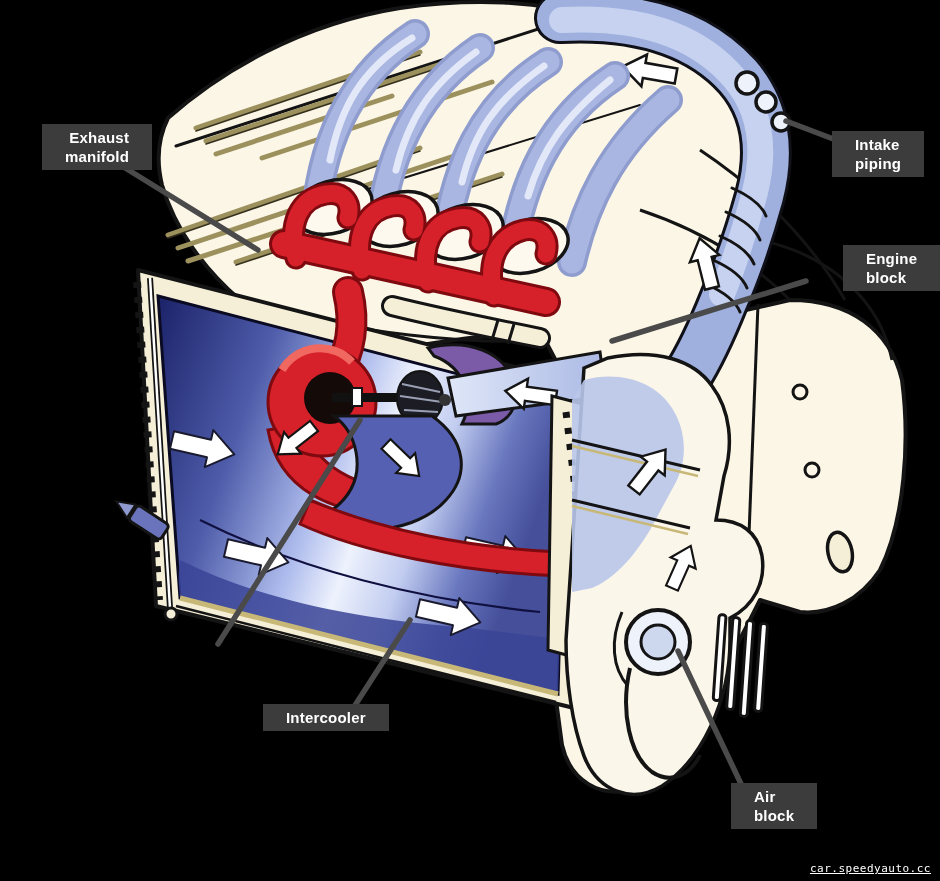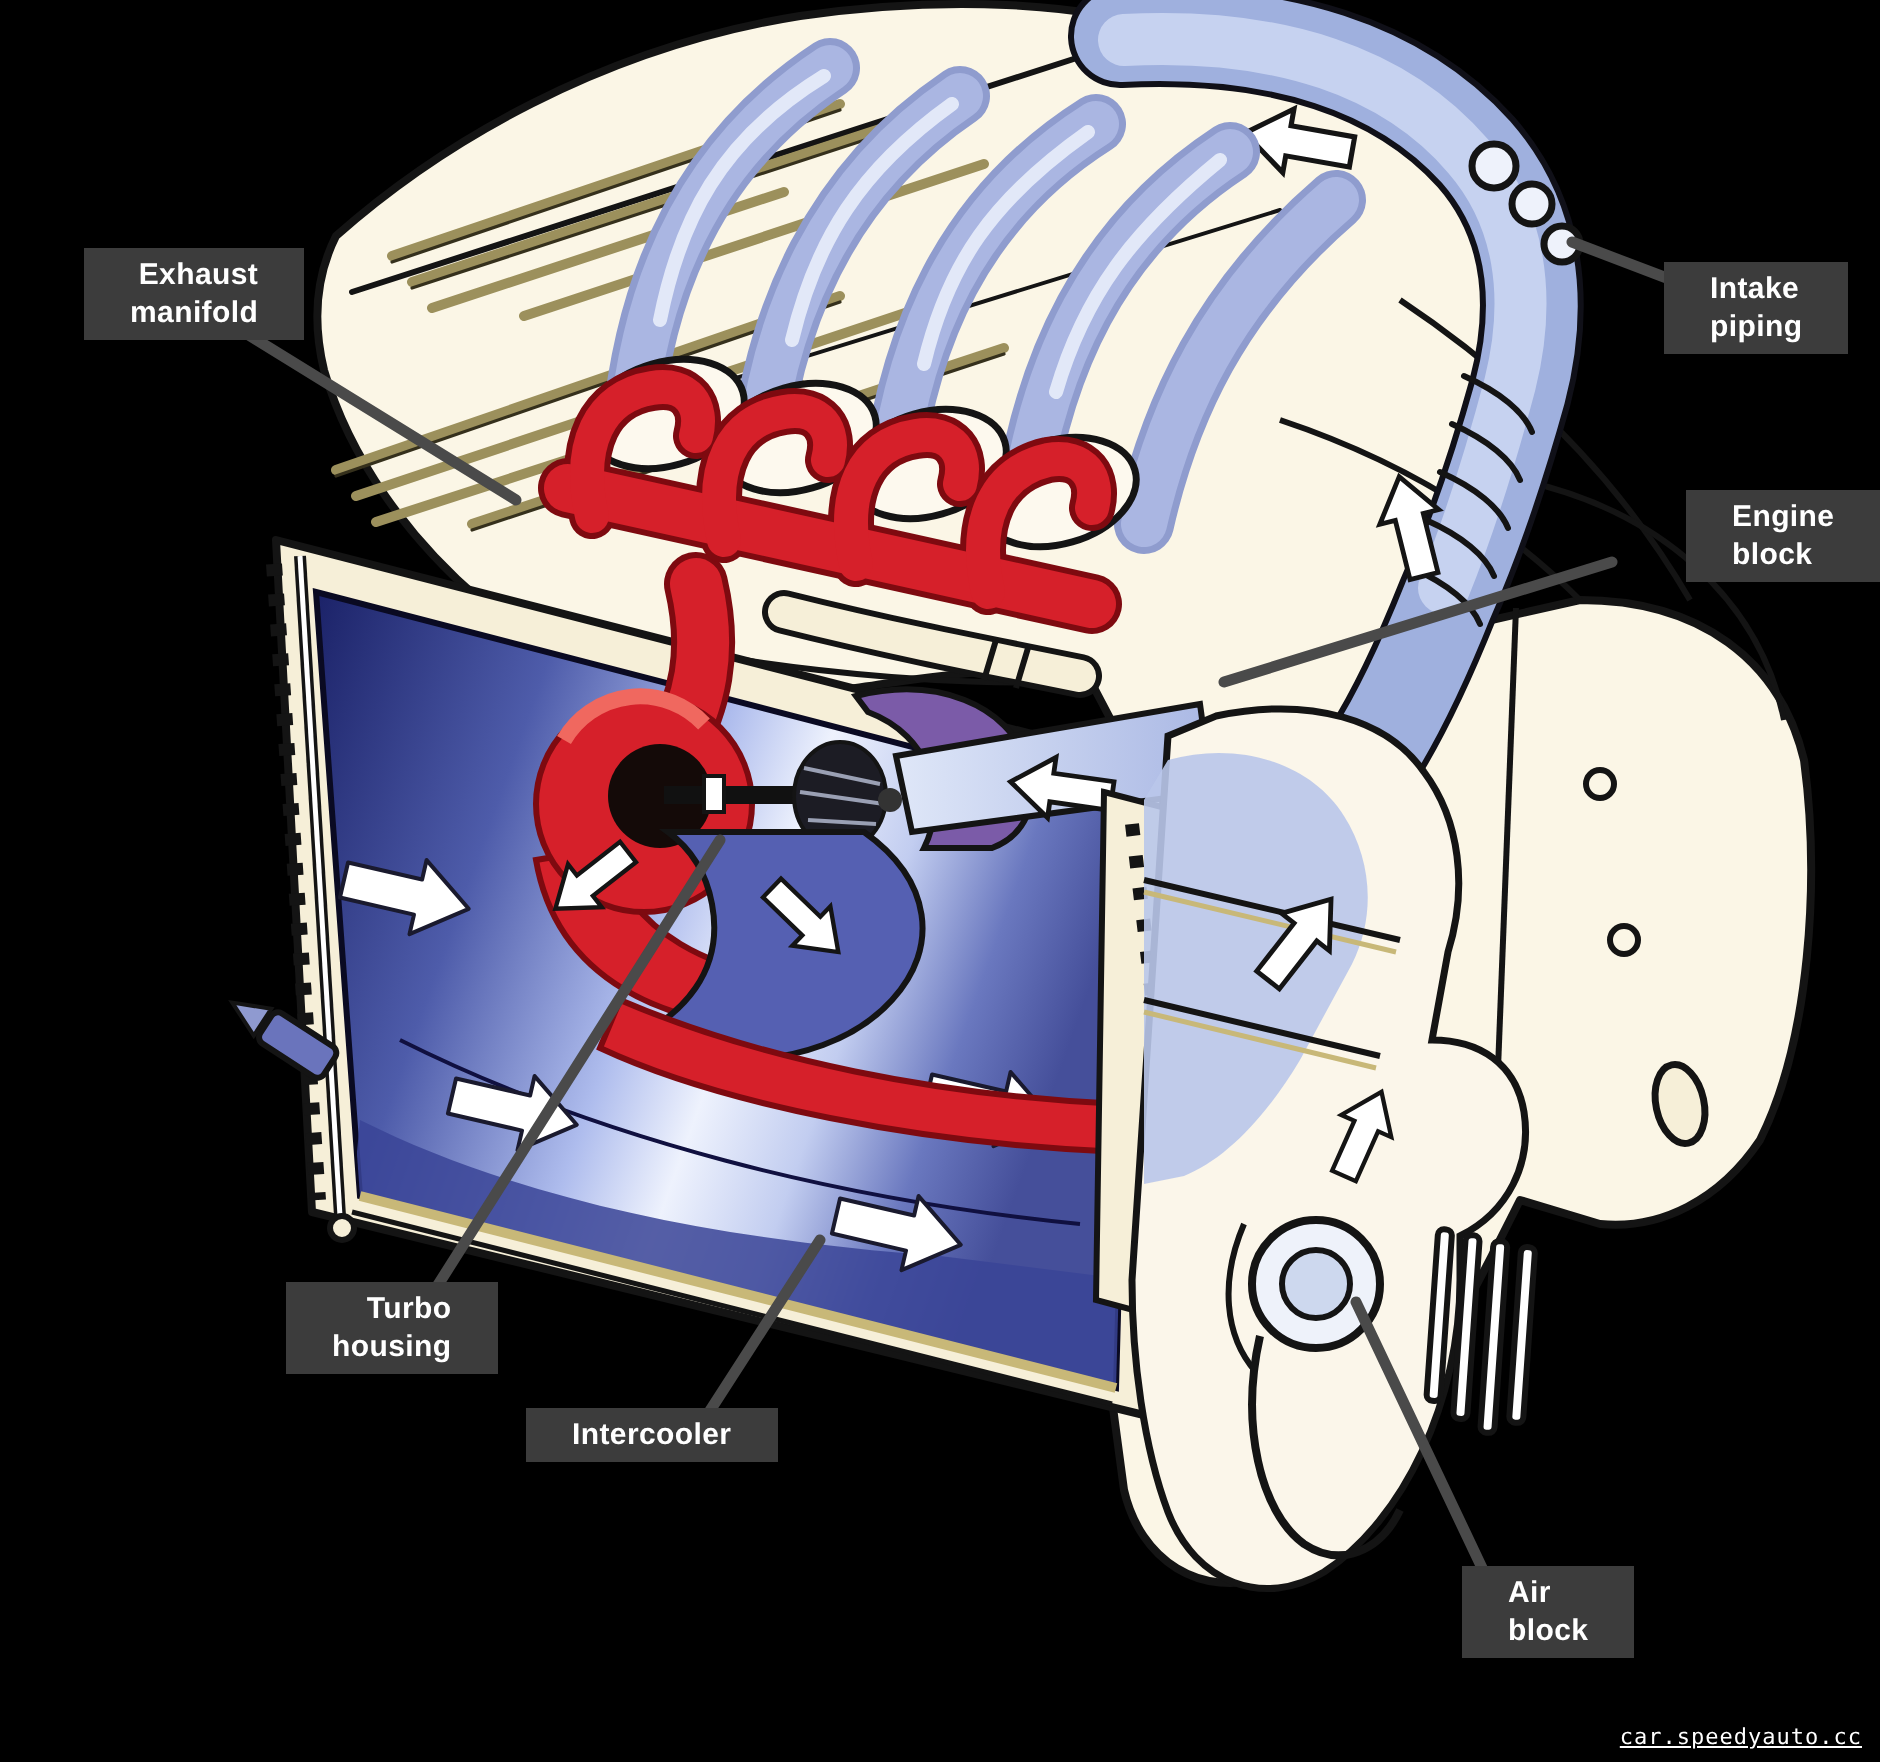--- a/index.html
+++ b/index.html
@@ -259,21 +259,19 @@
     <line x1="742" y1="786" x2="678" y2="651"></line>
   </g>
 </svg>
 
 <div class="lbl r" style="left:42px;top:124px;">Exhaust
 manifold</div>
 <div class="lbl" style="left:832px;top:131px;">Intake
 piping</div>
 <div class="lbl" style="left:803px;top:245px;margin-left:40px;">Engine
 block</div>
-<div class="lbl r" style="left:143px;top:641px;">Turbo
-housing</div>
 <div class="lbl" style="left:263px;top:704px;text-align:right;">Intercooler</div>
 <div class="lbl" style="left:731px;top:783px;">Air
 block</div>
 
 <div id="watermark">car.speedyauto.cc</div>
 
 </div>
 
 </body></html>

